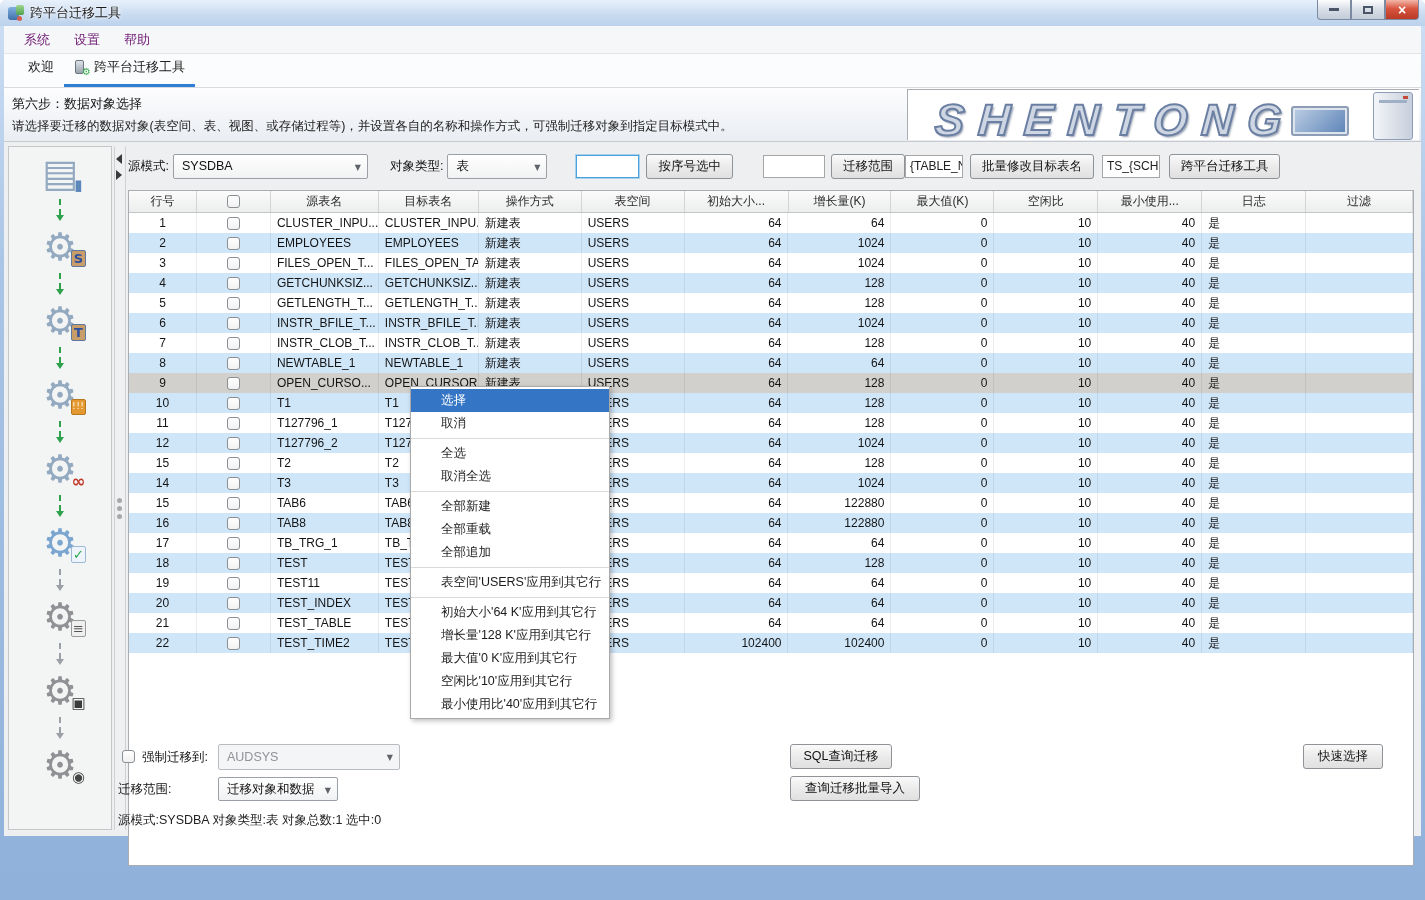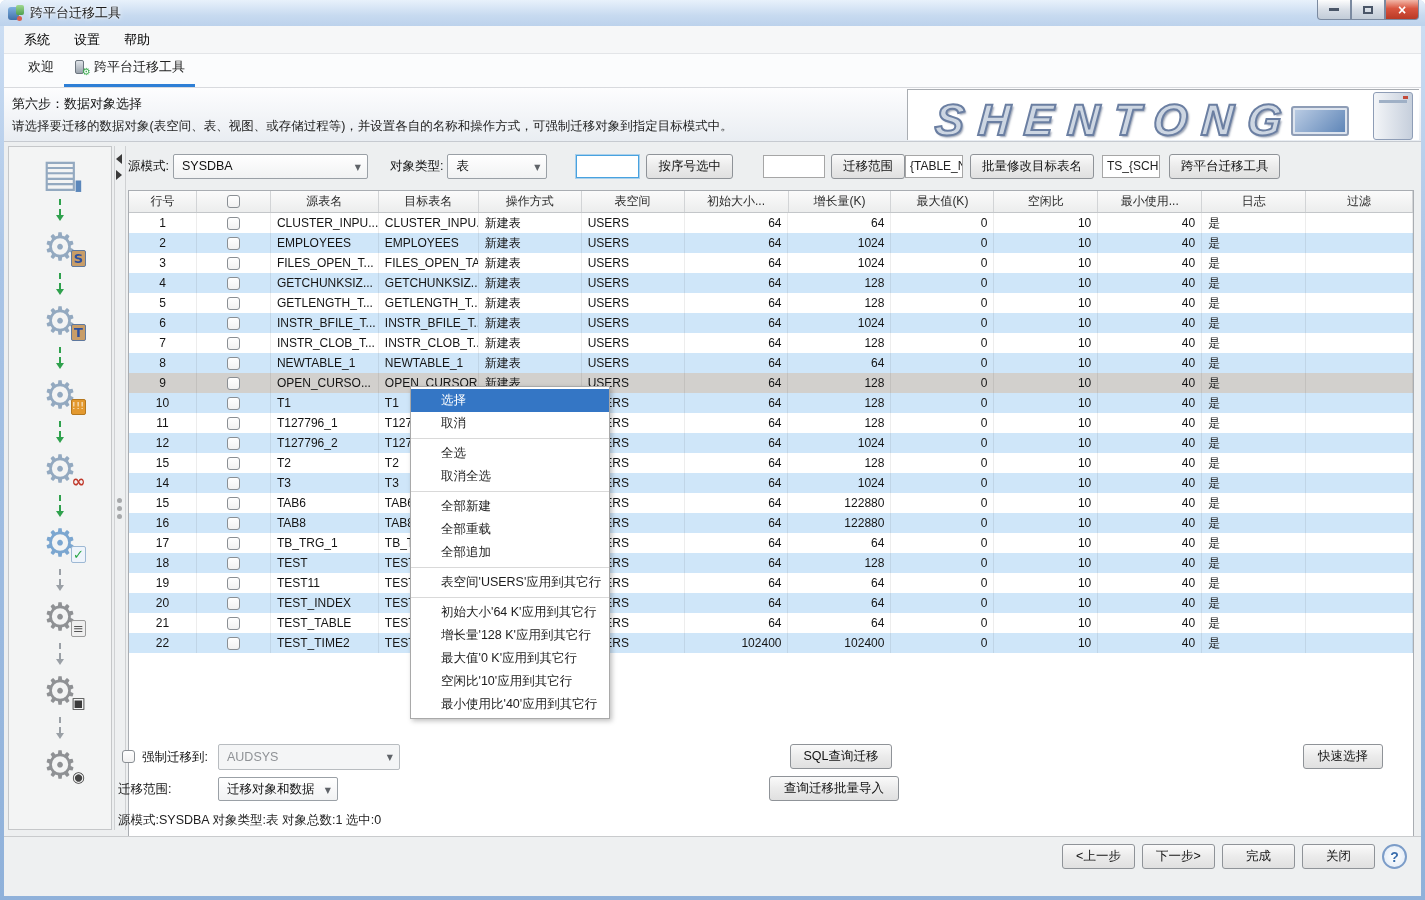--- a/index.html
+++ b/index.html
@@ -21,21 +21,21 @@
   .wc { width:34px; height:20px; border:1px solid #7b8aa0; border-top:none; display:flex; align-items:center; justify-content:center;
         background:linear-gradient(180deg,#fdfdfd,#d8dee6 50%,#c2ccd8); color:#333; font-size:11px; }
   .wc.min { border-radius:0 0 0 4px; }
   .wc.close { border-radius:0 0 4px 0; background:linear-gradient(180deg,#f2b7a8,#d9553f 45%,#b93a26); color:#fff; font-weight:bold; font-size:14px; }
   .wc .bar { width:10px; height:3px; background:#4a5668; }
   .wc .box { width:10px; height:8px; border:2px solid #4a5668; }
 
   
   .menubar { position:absolute; left:4px; right:4px; top:26px; height:28px; background:#f6f7f8;
              border-bottom:1px solid #e3e5e8; display:flex; align-items:center; padding-left:8px; }
-  .menu-item { font-size:13px; color:#000000; padding:4px 12px; }
+  .menu-item { font-size:13px; color:#701a75; padding:4px 12px; }
   .tabbar { position:absolute; left:4px; right:4px; top:54px; height:34px; background:#fbfcfd;
             border-bottom:1px solid #d8dade; display:flex; align-items:flex-end; padding-left:14px; }
   .tab { display:flex; align-items:center; gap:5px; font-size:13px; color:#222; padding:6px 10px 8px 10px; border-bottom:3px solid transparent; }
   .tab.active { border-bottom:3px solid #2e7fd6; }
   .tab-icon { width:15px; height:15px; position:relative; }
   .tab-icon .srv { position:absolute; left:1px; top:0; width:9px; height:14px; background:linear-gradient(#dfe3e8,#9aa3ad); border:1px solid #6c757e; border-radius:2px;}
   .tab-icon .gear{ position:absolute; right:-2px; bottom:-2px; font-size:10px; color:#3fae52; font-family:"DejaVu Sans",sans-serif; line-height:10px;}
 
   
   .banner { position:absolute; left:4px; right:4px; top:88px; height:54px;
@@ -121,21 +121,21 @@
   .b-row1 { position:absolute; left:0; top:4px; width:100%; height:26px; }
   .force-cb { position:absolute; left:-6px; top:6px; }
   .force-label { position:absolute; left:14px; top:5px; }
   .force-select { position:absolute; left:90px; top:0; width:182px; height:26px; color:#8f9296;
                   background:#f4f5f6; border:1px solid #b8bcc0; }
   .sql-btn { position:absolute; left:662px; top:0; width:102px; }
   .quick-btn { position:absolute; right:30px; top:0; width:80px; }
   .b-row2 { position:absolute; left:0; top:36px; width:100%; height:26px; }
   .scope-label { position:absolute; left:-10px; top:5px; }
   .scope-select { position:absolute; left:90px; top:1px; height:24px; width:120px; padding-right:18px; }
-  .import-btn { position:absolute; left:641px; top:0; width:130px; }
+  .import-btn { position:absolute; left:662px; top:0; width:130px; }
   .statusline { position:absolute; left:-10px; top:72px; font-size:12.5px; color:#222; }
 
   
   .footer { position:absolute; left:4px; right:4px; top:836px; height:60px; background:#eef0f1; border-top:1px solid #c9cbcd; }
   .footer .nav { position:absolute; right:14px; top:7px; display:flex; gap:7px; align-items:center; }
   .nav .btn { width:73px; height:25px; }
   .help-btn { width:25px; height:25px; border-radius:50%; border:2px solid #7b9cc8; color:#3b6fae; font-weight:bold;
               display:flex; align-items:center; justify-content:center; background:radial-gradient(#ffffff,#dde8f5); font-size:14px; }
 </style>
 </head>
@@ -736,23 +736,14 @@
       <span class="scope-label">迁移范围:</span>
       <div class="select scope-select">
         <span>迁移对象和数据</span>
         <span class="arr">▼</span>
       </div>
       <button class="btn import-btn">查询迁移批量导入</button>
     </div>
     <div class="statusline">源模式:SYSDBA 对象类型:表 对象总数:1 选中:0</div>
   </div>
 
-  <div class="footer">
-    <div class="nav">
-      <button class="btn">&lt;上一步</button>
-      <button class="btn">下一步&gt;</button>
-      <button class="btn">完成</button>
-      <button class="btn">关闭</button>
-      <div class="help-btn">?</div>
-    </div>
-  </div>
 
 </div>
 
 </body></html>

